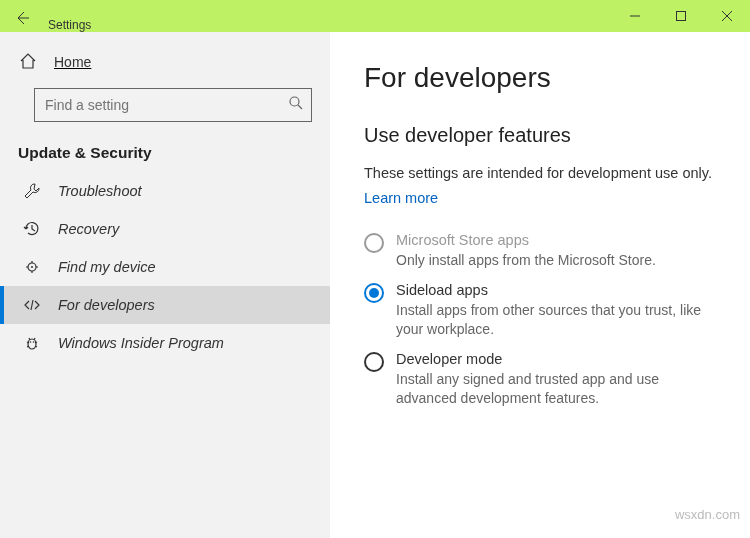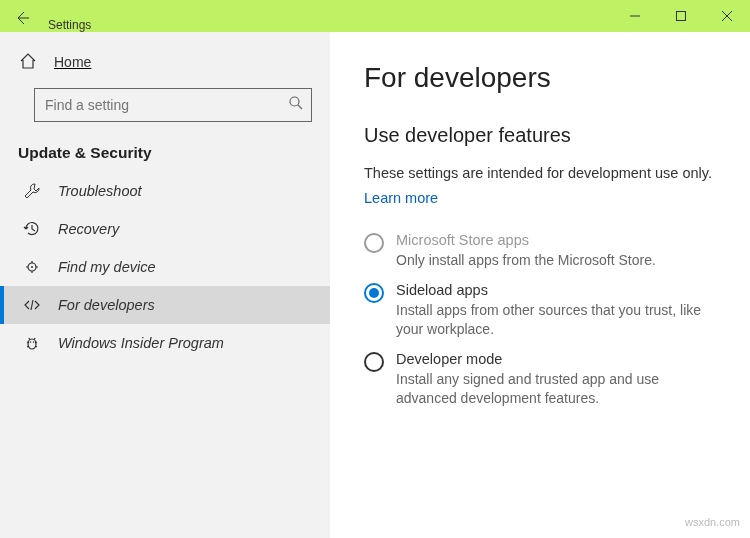--- a/index.html
+++ b/index.html
@@ -41,21 +41,21 @@
     .radio-item { display: flex; align-items: flex-start; cursor: pointer; }
     .radio-item .radio { width: 20px; height: 20px; border: 2px solid #333; border-radius: 50%; flex-shrink: 0; display: flex; align-items: center; justify-content: center; margin-top: 1px; }
     .radio-item.disabled .radio { border-color: #999; }
     .radio-item.selected .radio { border-color: #0078d7; }
     .radio-item.selected .radio::after { content: ''; width: 10px; height: 10px; background: #0078d7; border-radius: 50%; }
     .radio-item .text { margin-left: 12px; }
     .radio-item .text .opt-title { font-size: 14.5px; color: #333; }
     .radio-item.disabled .text .opt-title { color: #999; }
     .radio-item .text .opt-desc { font-size: 14px; color: #666; margin-top: 3px; line-height: 1.35; }
     
-    .watermark { position: absolute; bottom: 10px; right: 10px; font-size: 11px; color: #bbb; }
+    .watermark { position: absolute; bottom: 16px; right: 10px; font-size: 13px; color: #bbb; }
   </style>
 </head>
 <body>
 
 <div class="titlebar">
   <div class="back">
     <svg width="16" height="16" viewBox="0 0 16 16">
         <path d="M10 2 L4 8 L10 14" stroke="#333" stroke-width="1" fill="none"></path>
         <path d="M4 8 H15" stroke="#333" stroke-width="1"></path>
       </svg>

